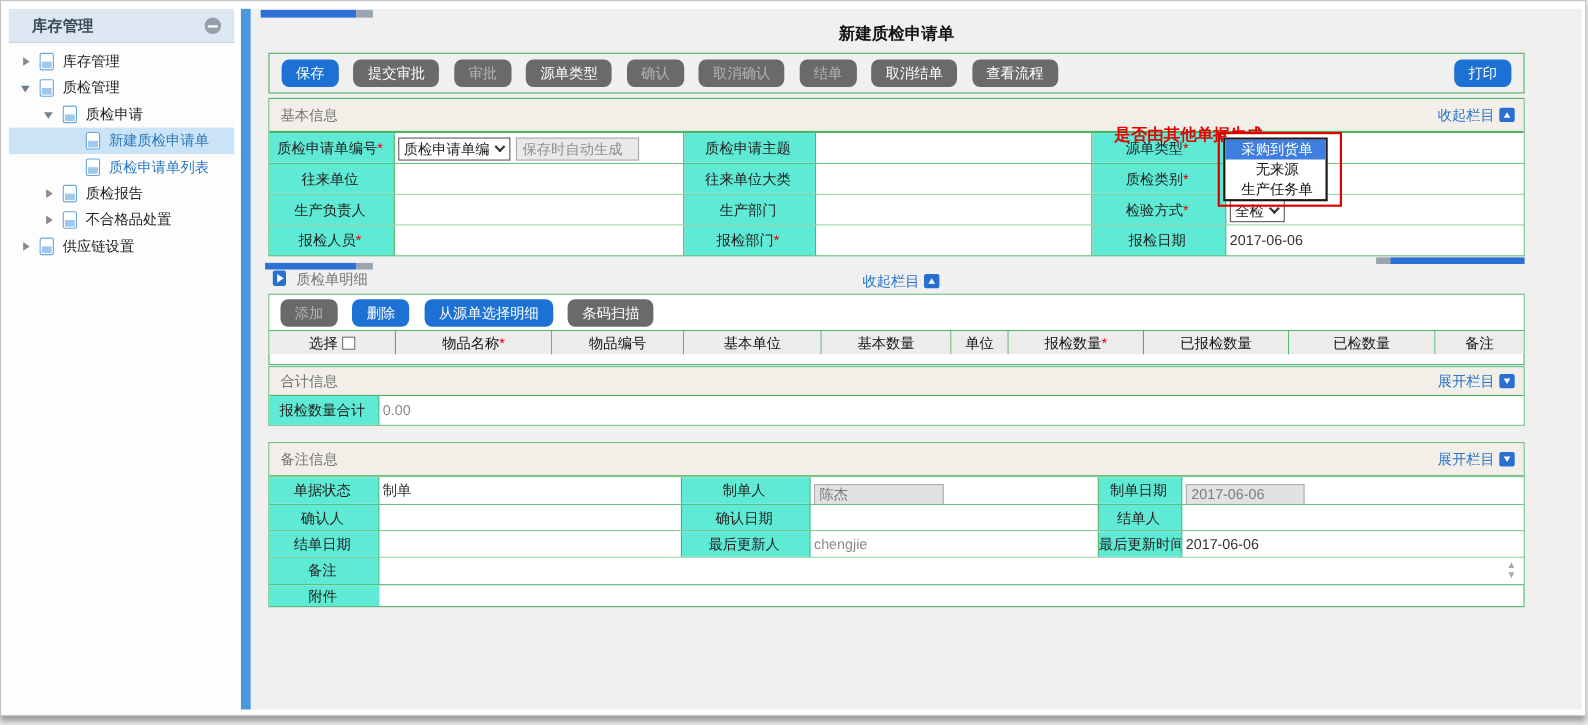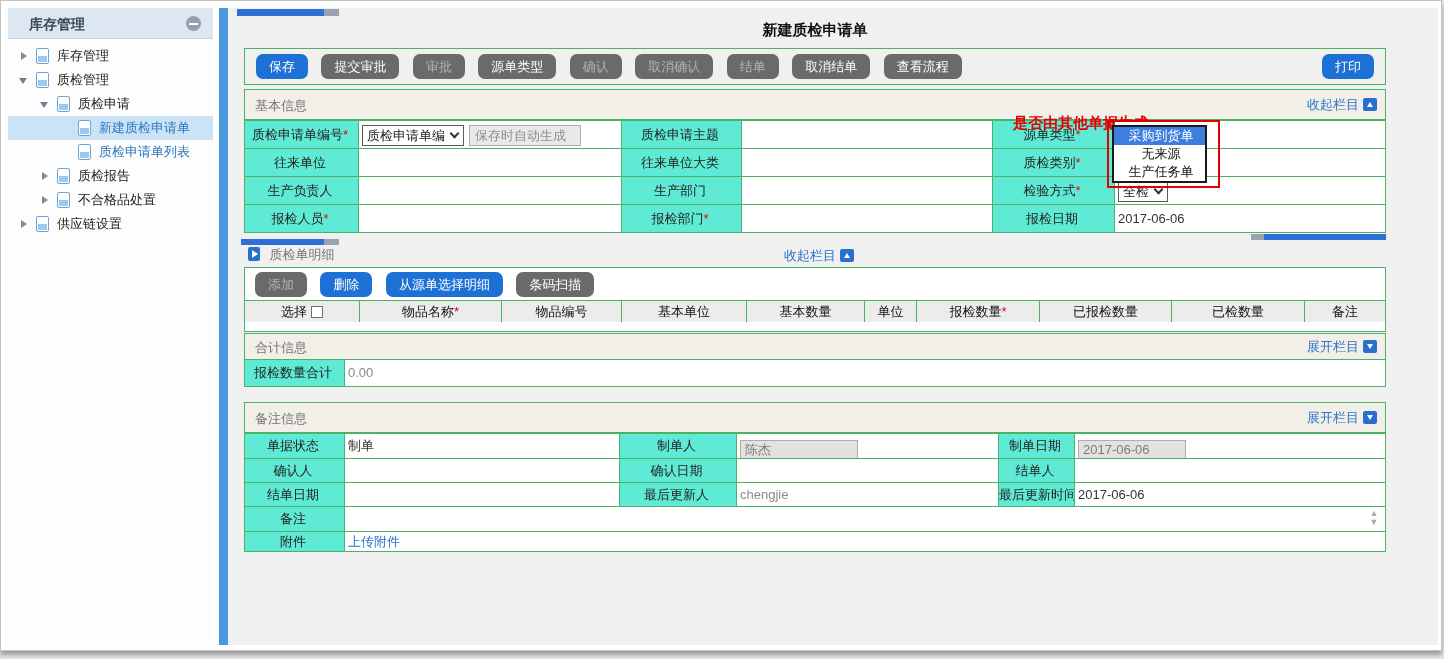--- a/index.html
+++ b/index.html
@@ -276,18 +276,17 @@
         <div class="cell val" style="flex:1; line-height:23px">2017-06-06</div>
       </div>
       <div class="frow" style="height:25px">
         <div class="cell lbl" style="width:100px; line-height:24px">备注</div>
         <div class="cell val" style="flex:1">
           <span class="spin">▲<br>▼</span>
         </div>
       </div>
       <div class="frow" style="height:20px">
         <div class="cell lbl" style="width:100px; line-height:19px">附件</div>
-        <div class="cell val" style="flex:1; line-height:19px"><span class="linkblue">上传附件</span></div>
       </div>
     </div>
 
   </div>
 </div>
 
 </body></html>

